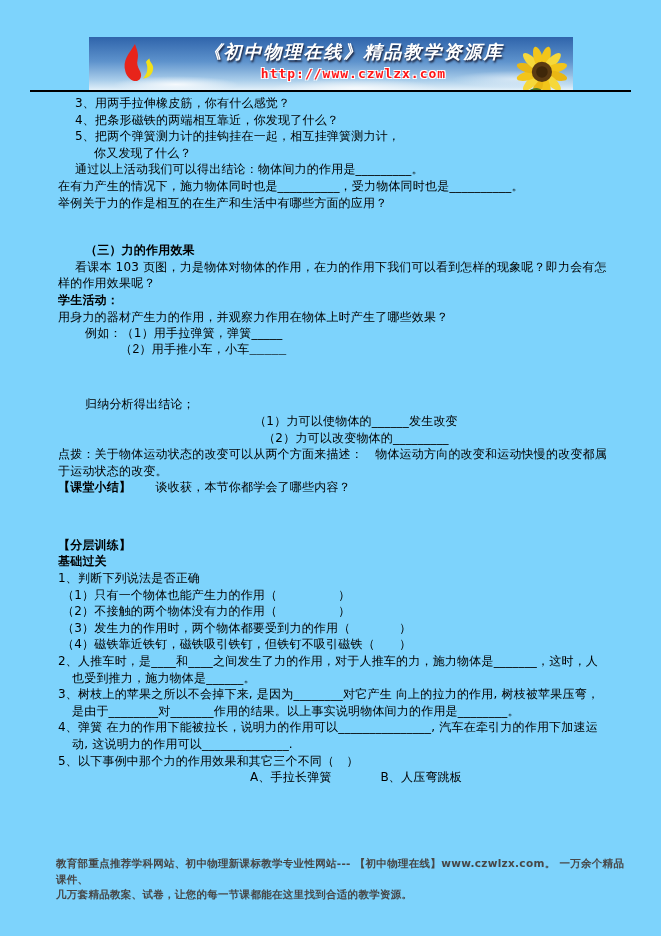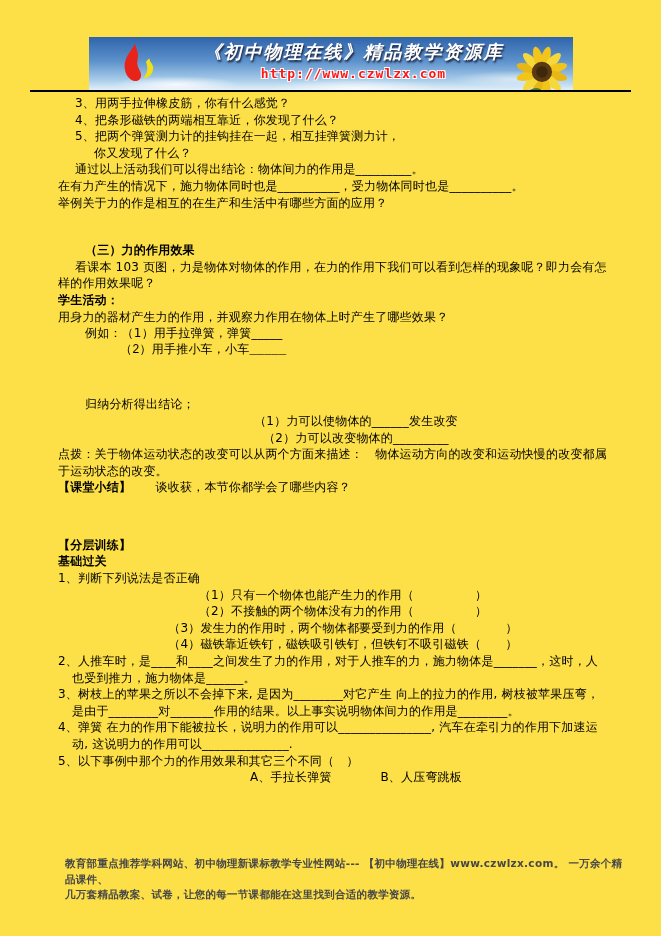--- a/index.html
+++ b/index.html
@@ -1,17 +1,17 @@
 <!DOCTYPE html>
 <html><head>
 <meta charset="utf-8">
 <style>
   html,body{margin:0;padding:0;}
   body{background:#ffffff;font-family:"DejaVu Sans","Liberation Sans",sans-serif;}
-  .page{position:relative;width:661px;height:936px;background:#fde047;overflow:hidden;margin:0 auto;}
+  .page{position:relative;width:661px;height:936px;background:#7dd3fc;overflow:hidden;margin:0 auto;}
 
   
   .banner{
     position:relative;width:484px;height:54px;margin:37px auto 0;
     background-image:
       radial-gradient(ellipse 90px 12px at 18% 88%, rgba(255,255,255,.85), rgba(255,255,255,0) 70%),
       radial-gradient(ellipse 120px 14px at 55% 95%, rgba(255,255,255,.75), rgba(255,255,255,0) 70%),
       radial-gradient(ellipse 90px 12px at 88% 78%, rgba(255,255,255,.55), rgba(255,255,255,0) 70%),
       linear-gradient(to bottom,#2f64ab 0%,#5d92cc 45%,#a9cdea 80%,#e8f4fb 100%);
     overflow:hidden;
@@ -29,34 +29,34 @@
     text-shadow:1px 1px 0 #fff,-1px -1px 0 #fff,1px -1px 0 #fff,-1px 1px 0 #fff;
   }
   .sunflower{position:absolute;right:4px;top:8px;}
   .rule{width:601px;height:2px;background:#000;margin:-1px auto 0;position:relative;z-index:2;}
 
   
   .content{padding:3px 37px 0 58px;color:#000;font-size:12px;letter-spacing:.2px;}
   .content p{margin:0;line-height:16.6px;white-space:nowrap;}
   .content b{font-weight:bold;}
   .ind0 {padding-left:0;}
-  .ind0b{padding-left:4px;text-align:center;}
+  .ind0b{padding-left:4px;}
   .ind1 {padding-left:17px;}
   .ind2 {padding-left:27px;}
   .ind2b{padding-left:36px;}
   .ind3 {padding-left:30px;text-align:center;}
   .ind4 {padding-left:62px;font-family:Liberation Mono, monospace;}
   .hang {padding-left:14px;}
   .gap1{margin-top:31px !important;}
   .gap2{margin-top:38px !important;}
   .gap3{margin-top:41px !important;}
 
   
   .footer{
-    position:absolute;left:65px;right:28px;top:856px;
+    position:absolute;left:56px;right:28px;top:856px;
     color:#474747;font-weight:bold;font-size:10.5px;line-height:15.5px;letter-spacing:.3px;
   }
   .footer p{margin:0;}
 </style>
 </head>
 <body>
 
 <div class="page">
 
   <div class="banner">

